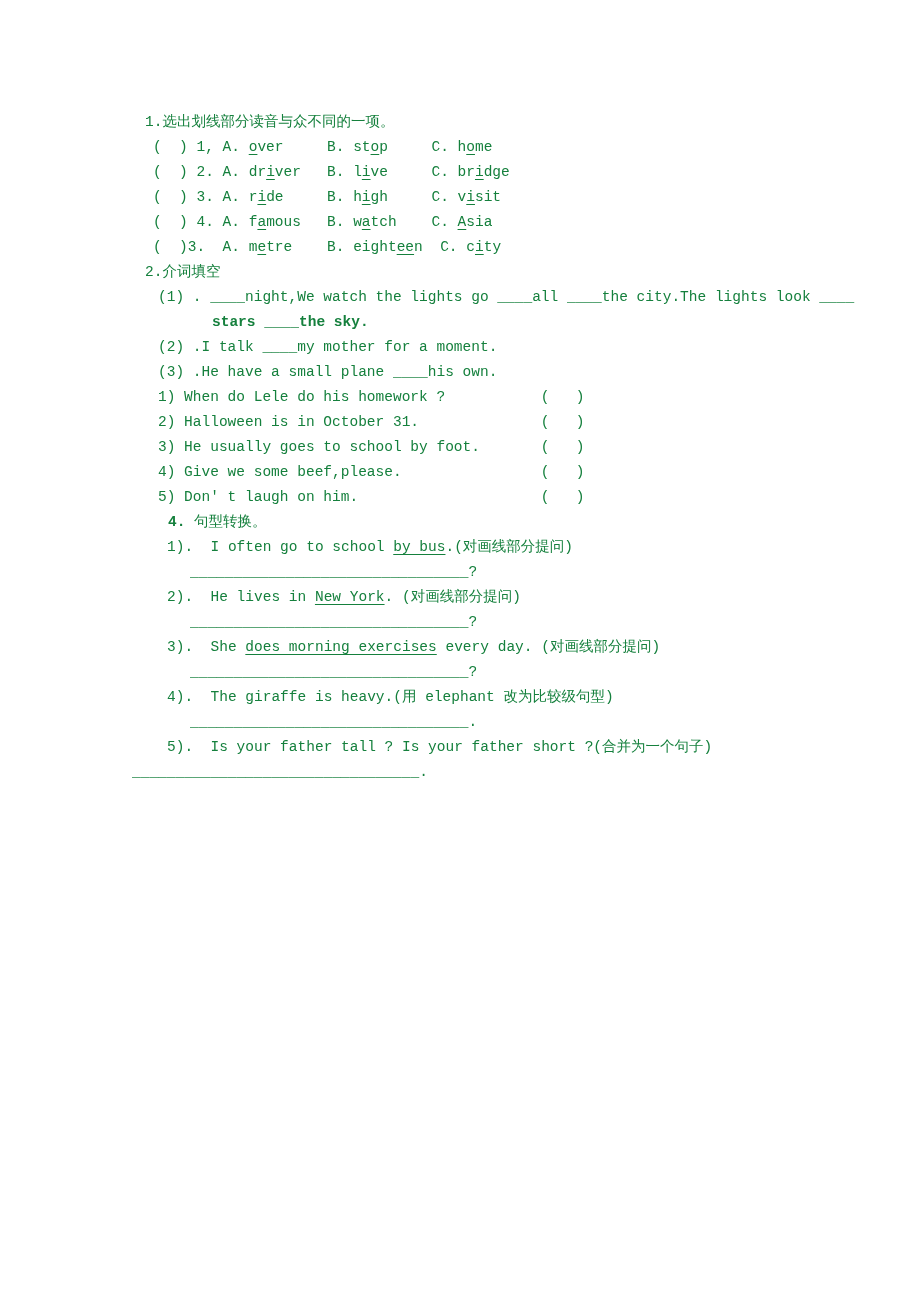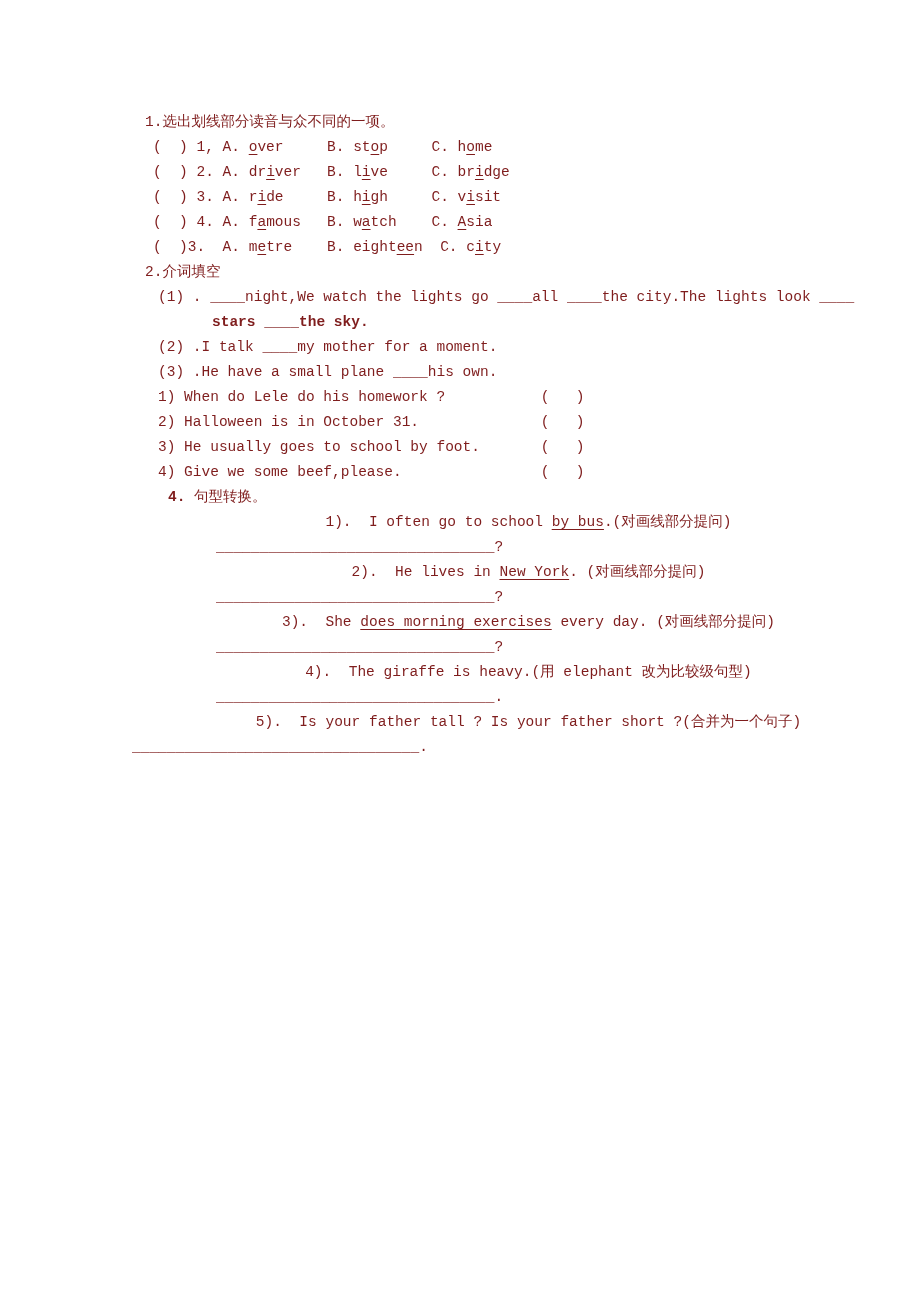--- a/index.html
+++ b/index.html
@@ -3,36 +3,36 @@
 <meta charset="utf-8">
 <style>
   html,body{margin:0;padding:0;background:#ffffff;}
   .page{
     position:relative;
     width:920px;
     height:1302px;
     background:#ffffff;
     font-family:"Liberation Mono","DejaVu Sans Mono",monospace;
     font-size:14.5px;
-    color:#7f1d1d;
+    color:#15803d;
     overflow:hidden;
   }
   .content{padding:110px 30px 0 145px;}
   .line{
     white-space:pre;
     line-height:25px;
     height:25px;
   }
   .u{text-decoration:underline;text-underline-offset:3px;text-decoration-thickness:1px;}
   .b{font-weight:700;}
   .ml3{margin-left:13px;}
   .ml8{margin-left:8px;}
   .ml11{margin-left:23px;}
-  .ml25{margin-left:22px;text-align:center;}
-  .ml45{margin-left:71px;}
+  .ml25{margin-left:22px;}
+  .ml45{margin-left:45px;}
   .ml47{margin-left:67px;font-weight:bold;}
   .mln7{margin-left:-7px;}
   .mln13{margin-left:-13px;}
 </style>
 </head>
 <body>
 
 <div class="page">
   <div class="content">
 
@@ -46,20 +46,21 @@
     <div class="line">2.介词填空</div>
     <div class="line ml3">(1) . ____night,We watch the lights go ____all ____the city.The lights look ____</div>
     <div class="line ml47">stars ____the sky.</div>
     <div class="line ml3">(2) .I talk ____my mother for a moment.</div>
     <div class="line ml3">(3) .He have a small plane ____his own.</div>
 
     <div class="line ml3">1) When do Lele do his homework ?           (   )</div>
     <div class="line ml3">2) Halloween is in October 31.              (   )</div>
     <div class="line ml3">3) He usually goes to school by foot.       (   )</div>
     <div class="line ml3">4) Give we some beef,please.                (   )</div>
+    <div class="line ml3">5) Don' t laugh on him.                     (   )</div>
 
     <div class="line ml11"><span class="b">4.</span><span> 句型转换。</span></div>
     <div class="line ml25"><span>1).  I often go to school </span><span class="u">by bus</span><span>.(对画线部分提问)</span></div>
     <div class="line ml45">________________________________?</div>
     <div class="line ml25"><span>2).  He lives in </span><span class="u">New York</span><span>. (对画线部分提问)</span></div>
     <div class="line ml45">________________________________?</div>
     <div class="line ml25"><span>3).  She </span><span class="u">does morning exercises</span><span> every day. (对画线部分提问)</span></div>
     <div class="line ml45">________________________________?</div>
     <div class="line ml25"><span>4).  The giraffe is heavy.(用 elephant 改为比较级句型)</span></div>
     <div class="line ml45">________________________________.</div>

